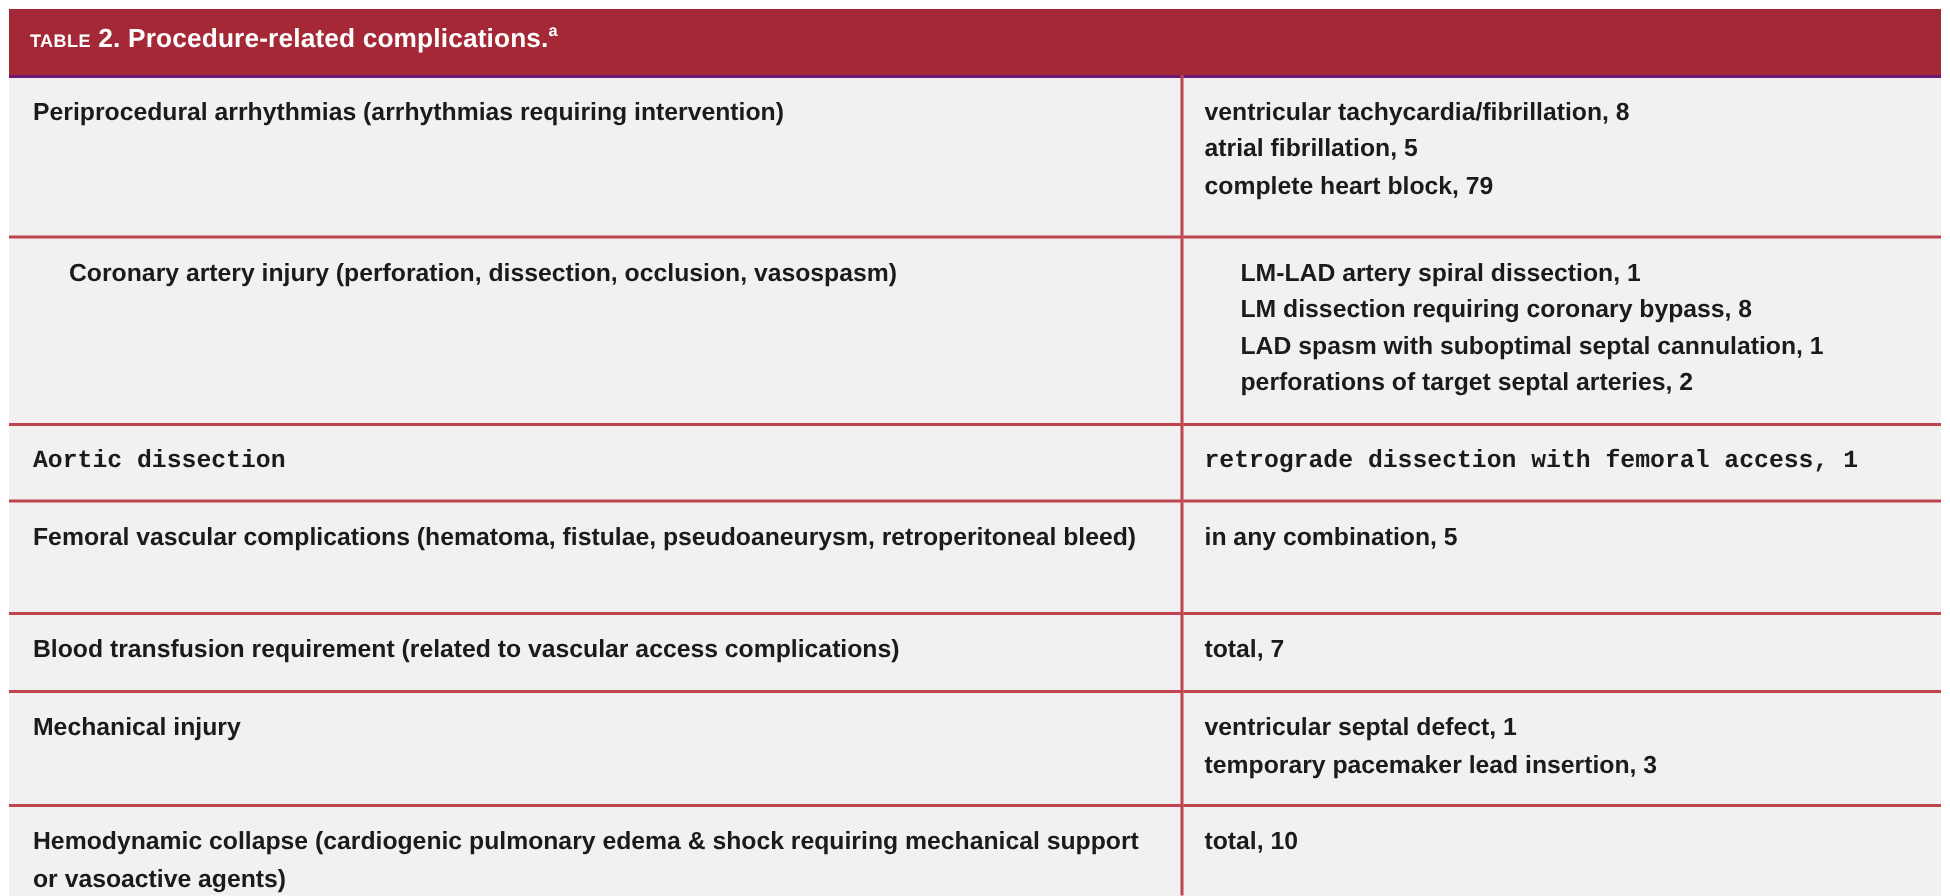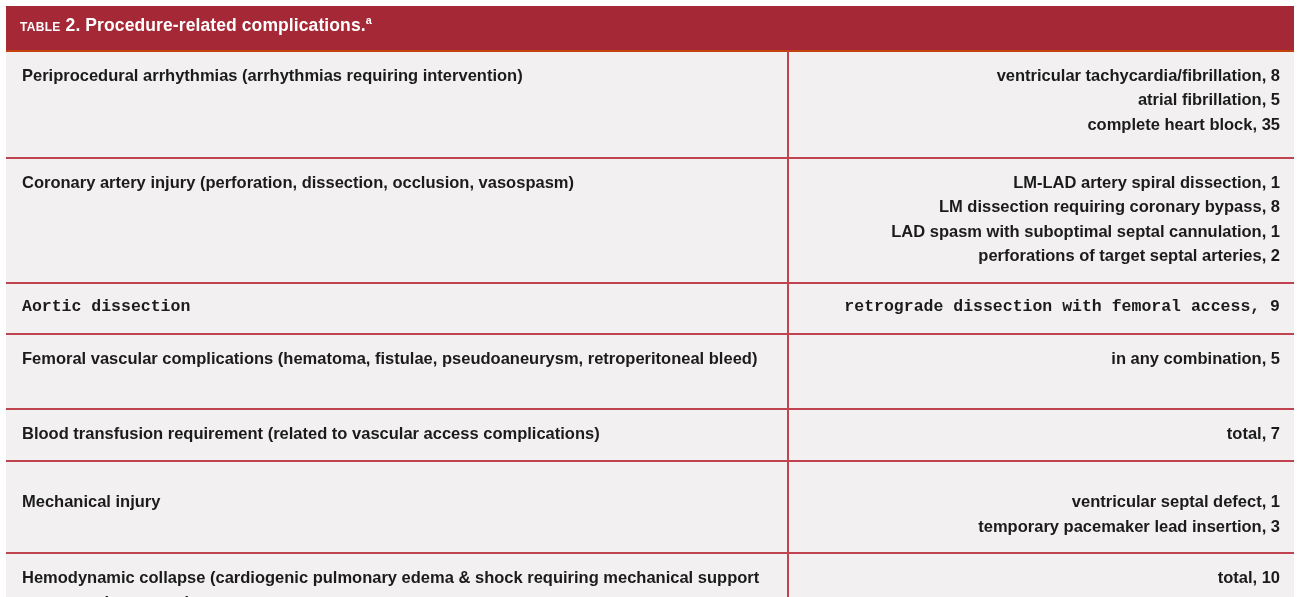--- a/index.html
+++ b/index.html
@@ -45,21 +45,21 @@
   }
 
   
   .table-body {
     background: #F2F0F1;
     border-collapse: collapse;
     width: 100%;
     table-layout: fixed;
   }
   .table-body td {
-    border-top: 2px solid #c2410c;
+    border-top: 2px solid #701a75;
     border-bottom: 2px solid #C0444F;
     padding: 0;
     background: #F2F0F1;
   }
   .col-label {
     width: 781px;
     vertical-align: top;
     border-right: 2px solid #C0444F;
   }
   .col-value {
@@ -73,31 +73,31 @@
     font-weight: bold;
     color: #1b1b1b;
     line-height: 1.5;
   }
   .cell-value {
     padding: 11px 14px 14px 14px;
     font-size: 16.5px;
     font-weight: bold;
     color: #1b1b1b;
     line-height: 1.48;
-    text-align: right;
+    text-align: left;
   }
   .cell-value .vline { display: block; white-space: nowrap; }
 
   
   .row-h1 td > div { min-height: 80px; }
-  .row-h2 td > div { min-height: 90px; }
+  .row-h2 td > div { min-height: 90px; margin-left: 24px; }
   .row-h3 td > div { min-height: 22px; font-family: Liberation Mono, monospace; }
   .row-h4 td > div { min-height: 48px; }
   .row-h5 td > div { min-height: 22px; }
-  .row-h6 td > div { min-height: 48px; margin-top: 16px; }
+  .row-h6 td > div { min-height: 48px; }
   .row-h7 td > div { min-height: 48px; }
 </style>
 </head>
 <body>
 
 <div class="table-wrap">
 
   <div class="table-caption">
     <span class="caption-smallcaps">TABLE</span><span> 2. </span><span>Procedure-related complications.</span><span class="caption-sup">a</span>
   </div>
@@ -106,21 +106,21 @@
     <tbody>
 
       <tr class="row-h1">
         <td class="col-label">
           <div class="cell-label">Periprocedural arrhythmias (arrhythmias requiring intervention)</div>
         </td>
         <td class="col-value">
           <div class="cell-value">
             <span class="vline">ventricular tachycardia/fibrillation, 8</span>
             <span class="vline">atrial fibrillation, 5</span>
-            <span class="vline">complete heart block, 35</span>
+            <span class="vline">complete heart block, 79</span>
           </div>
         </td>
       </tr>
 
       <tr class="row-h2">
         <td class="col-label">
           <div class="cell-label">Coronary artery injury (perforation, dissection, occlusion, vasospasm)</div>
         </td>
         <td class="col-value">
           <div class="cell-value">
@@ -131,21 +131,21 @@
           </div>
         </td>
       </tr>
 
       <tr class="row-h3">
         <td class="col-label">
           <div class="cell-label">Aortic dissection</div>
         </td>
         <td class="col-value">
           <div class="cell-value">
-            <span class="vline">retrograde dissection with femoral access, 9</span>
+            <span class="vline">retrograde dissection with femoral access, 1</span>
           </div>
         </td>
       </tr>
 
       <tr class="row-h4">
         <td class="col-label">
           <div class="cell-label">Femoral vascular complications (hematoma, fistulae, pseudoaneurysm, retroperitoneal bleed)</div>
         </td>
         <td class="col-value">
           <div class="cell-value">

